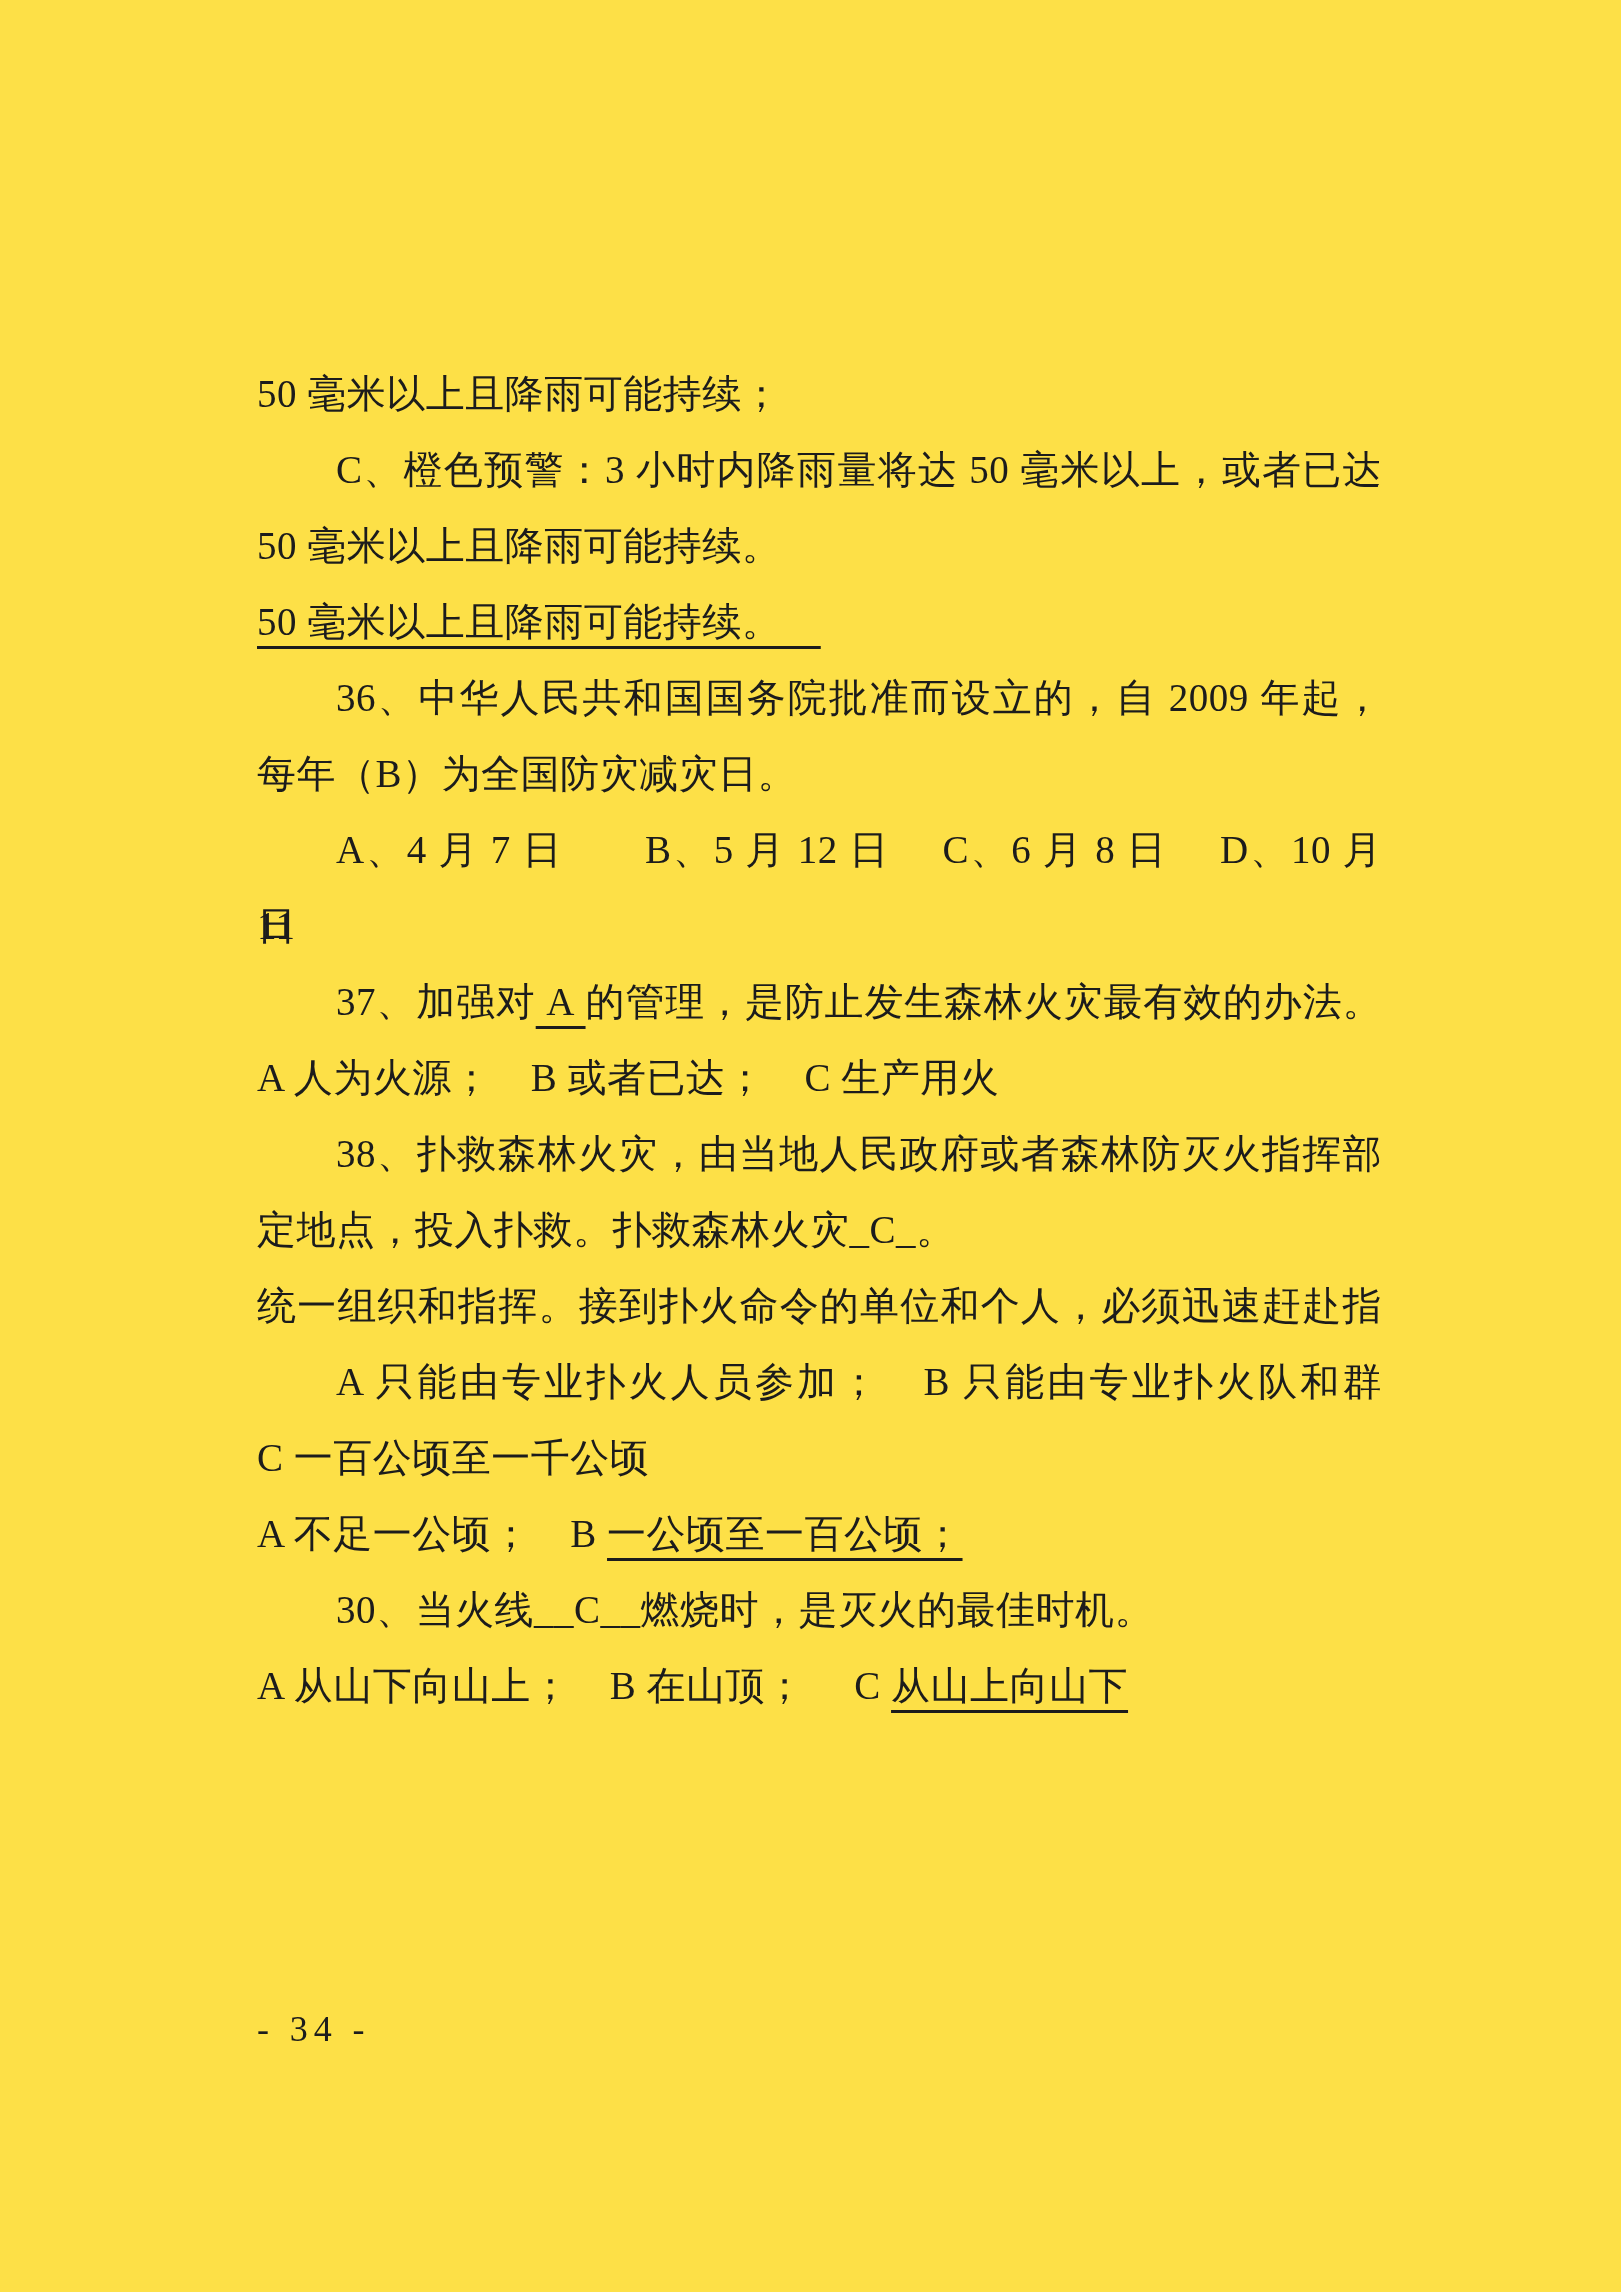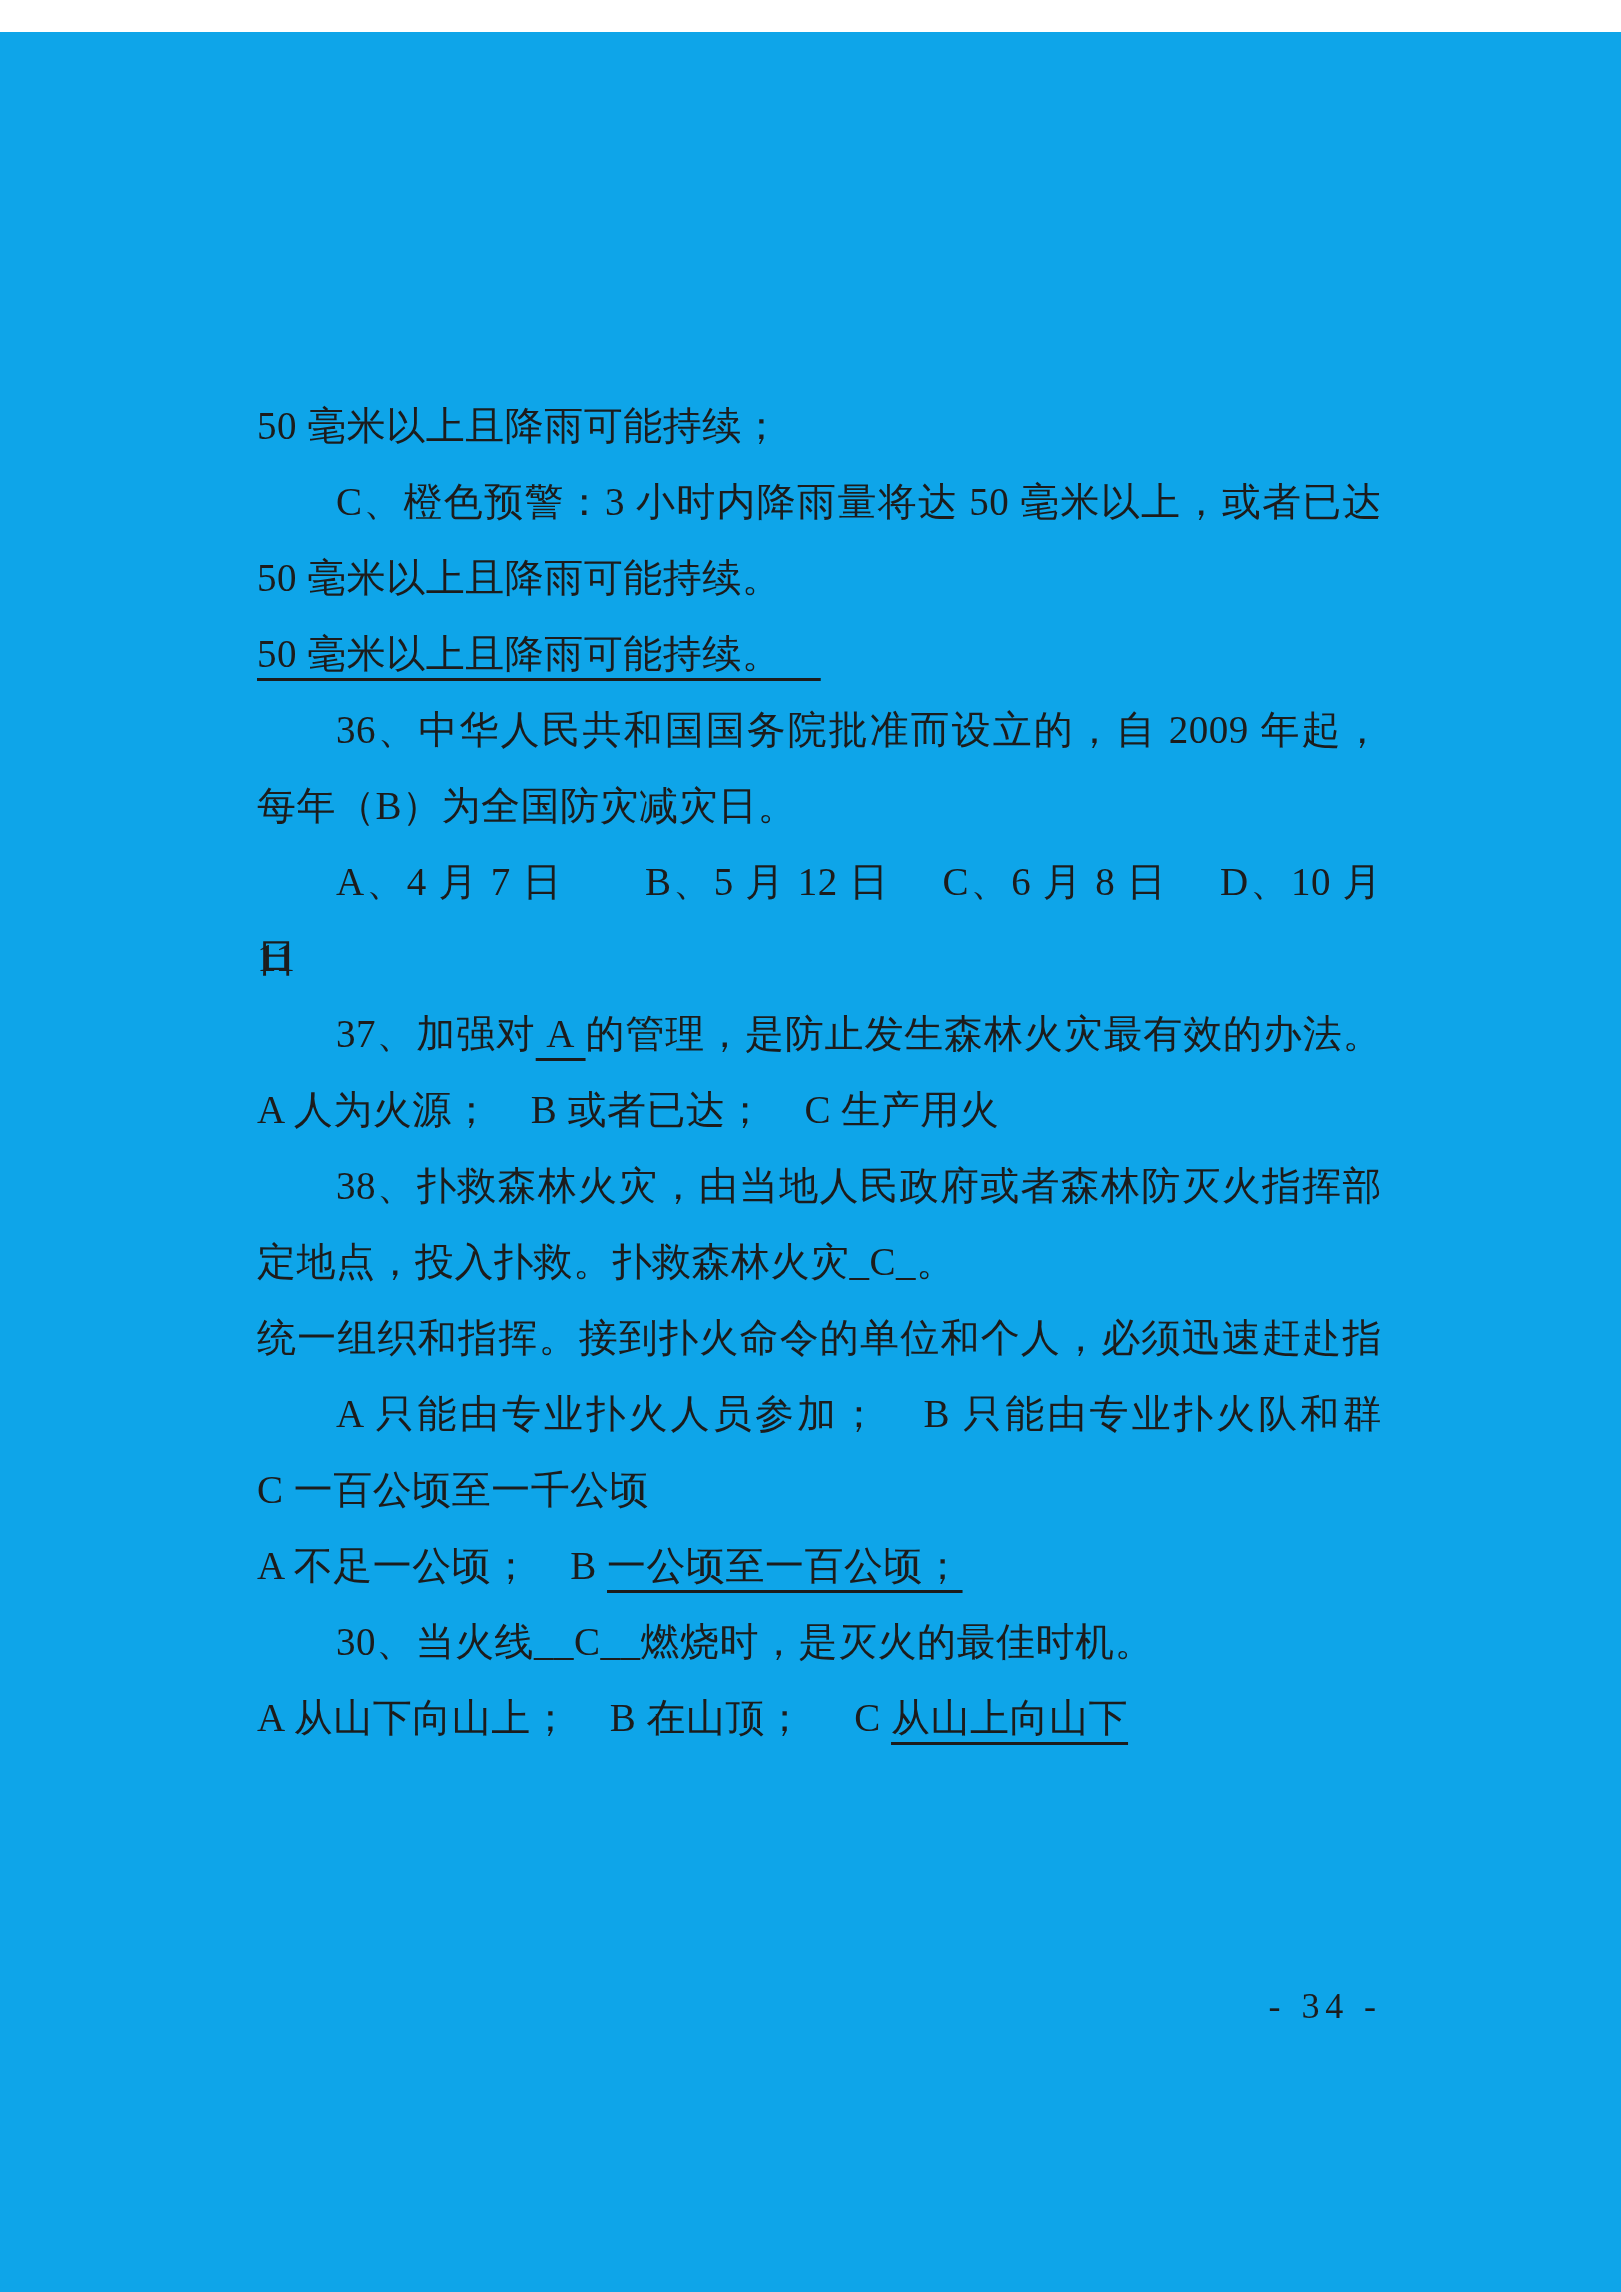--- a/index.html
+++ b/index.html
@@ -11,22 +11,21 @@
     height: 2293px;
     background: #ffffff;
     position: relative;
     font-family: "Liberation Serif", "DejaVu Serif", serif;
     color: #1c1c1c;
     overflow: hidden;
   }
   .page {
     position: absolute;
     inset: 0;
-    background: #0ea5e9;
-    margin-top: 32px;
+    background: #fde047;
   }
   .text-block {
     position: absolute;
     left: 257px;
     top: 356px;
     width: 1125px;
   }
   .line {
     height: 76px;
     line-height: 76px;
@@ -45,24 +44,24 @@
   .u {
     text-decoration: underline;
     text-decoration-thickness: 2.9px;
     text-underline-offset: 10.8px;
     text-decoration-color: #1c1c1c;
   }
   .page-number {
     position: absolute;
     left: 257px;
     width: 1125px;
-    top: 1945px;
+    top: 2000px;
     height: 59px;
     line-height: 59px;
-    text-align: right;
+    text-align: left;
     font-size: 36px;
     letter-spacing: 5.9px;
     color: #1c1c1c;
   }
 </style>
 </head>
 <body>
 
 <div class="page">
   <div class="text-block">

